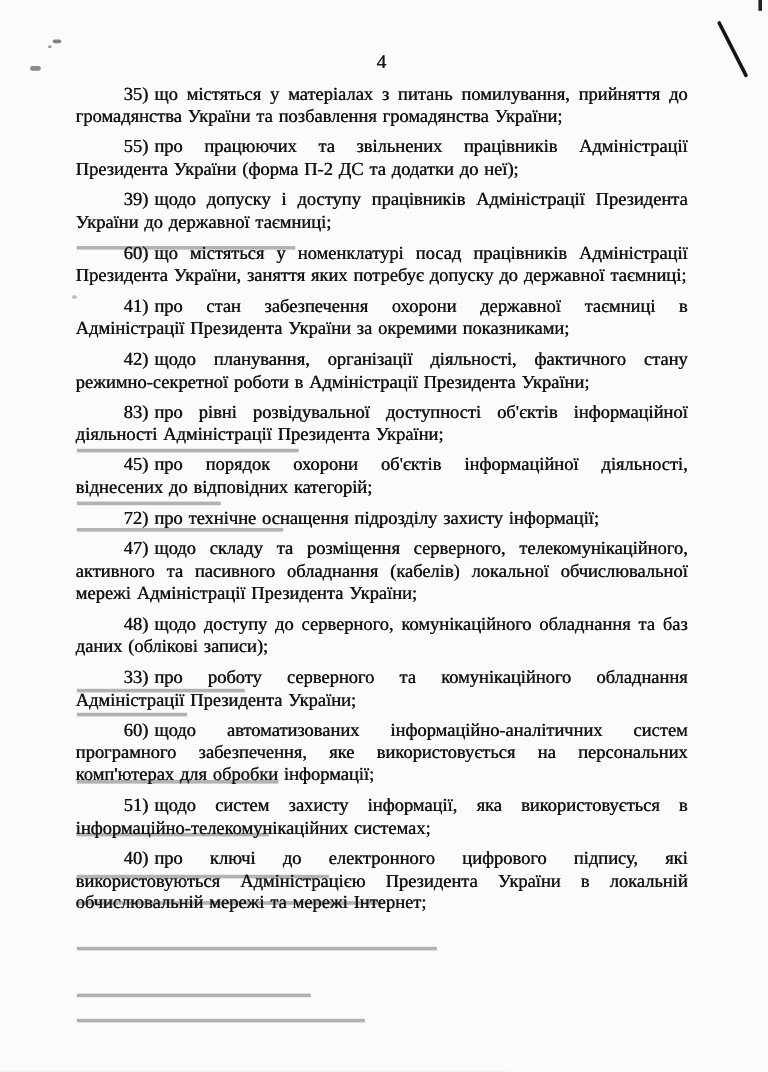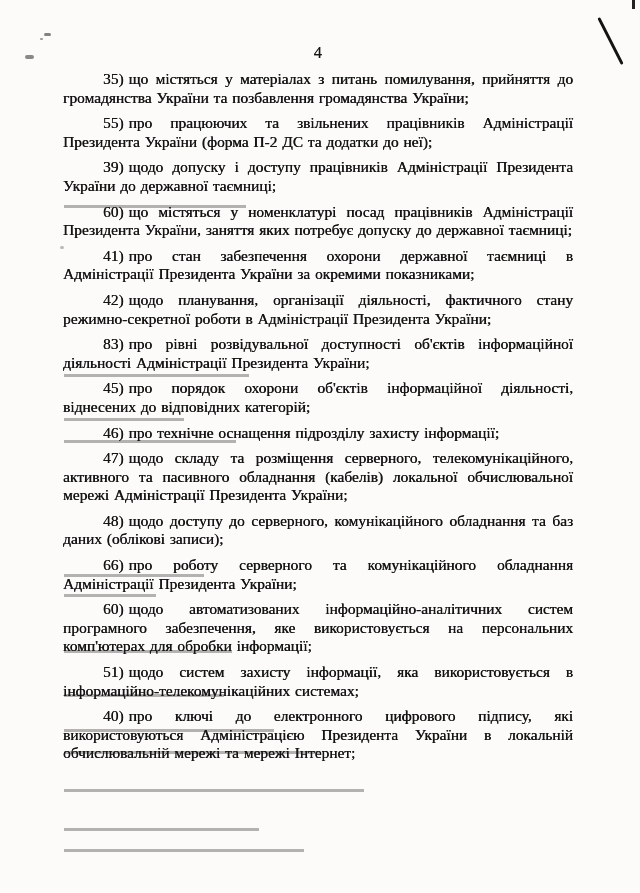--- a/index.html
+++ b/index.html
@@ -81,24 +81,24 @@
 
   <div class="content" id="content">
       <p class="para"><span class="num">35)</span>що містяться у матеріалах з питань помилування, прийняття до громадянства України та позбавлення громадянства України;</p>
       <p class="para"><span class="num">55)</span>про працюючих та звільнених працівників Адміністрації Президента України (форма П-2 ДС та додатки до неї);</p>
       <p class="para"><span class="num">39)</span>щодо допуску і доступу працівників Адміністрації Президента України до державної таємниці;</p>
       <p class="para"><span class="num">60)</span>що містяться у номенклатурі посад працівників Адміністрації Президента України, заняття яких потребує допуску до державної таємниці;</p>
       <p class="para"><span class="num">41)</span>про стан забезпечення охорони державної таємниці в Адміністрації Президента України за окремими показниками;</p>
       <p class="para"><span class="num">42)</span>щодо планування, організації діяльності, фактичного стану режимно-секретної роботи в Адміністрації Президента України;</p>
       <p class="para"><span class="num">83)</span>про рівні розвідувальної доступності об'єктів інформаційної діяльності Адміністрації Президента України;</p>
       <p class="para"><span class="num">45)</span>про порядок охорони об'єктів інформаційної діяльності, віднесених до відповідних категорій;</p>
-      <p class="para"><span class="num">46)</span>про технічне оснащення підрозділу захисту інформації;</p>
+      <p class="para"><span class="num">72)</span>про технічне оснащення підрозділу захисту інформації;</p>
       <p class="para"><span class="num">47)</span>щодо складу та розміщення серверного, телекомунікаційного, активного та пасивного обладнання (кабелів) локальної обчислювальної мережі Адміністрації Президента України;</p>
       <p class="para"><span class="num">48)</span>щодо доступу до серверного, комунікаційного обладнання та баз даних (облікові записи);</p>
-      <p class="para"><span class="num">66)</span>про роботу серверного та комунікаційного обладнання Адміністрації Президента України;</p>
+      <p class="para"><span class="num">33)</span>про роботу серверного та комунікаційного обладнання Адміністрації Президента України;</p>
       <p class="para"><span class="num">60)</span>щодо автоматизованих інформаційно-аналітичних систем програмного забезпечення, яке використовується на персональних комп'ютерах для обробки інформації;</p>
       <p class="para"><span class="num">51)</span>щодо систем захисту інформації, яка використовується в інформаційно-телекомунікаційних системах;</p>
       <p class="para"><span class="num">40)</span>про ключі до електронного цифрового підпису, які використовуються Адміністрацією Президента України в локальній обчислювальній мережі та мережі Інтернет;</p>
     </div>
 
   <div class="pen-stroke"></div>
   <div class="corner-tick"></div>
   <div class="speck s1"></div>
   <div class="speck s1b"></div>
   <div class="speck s2"></div>

